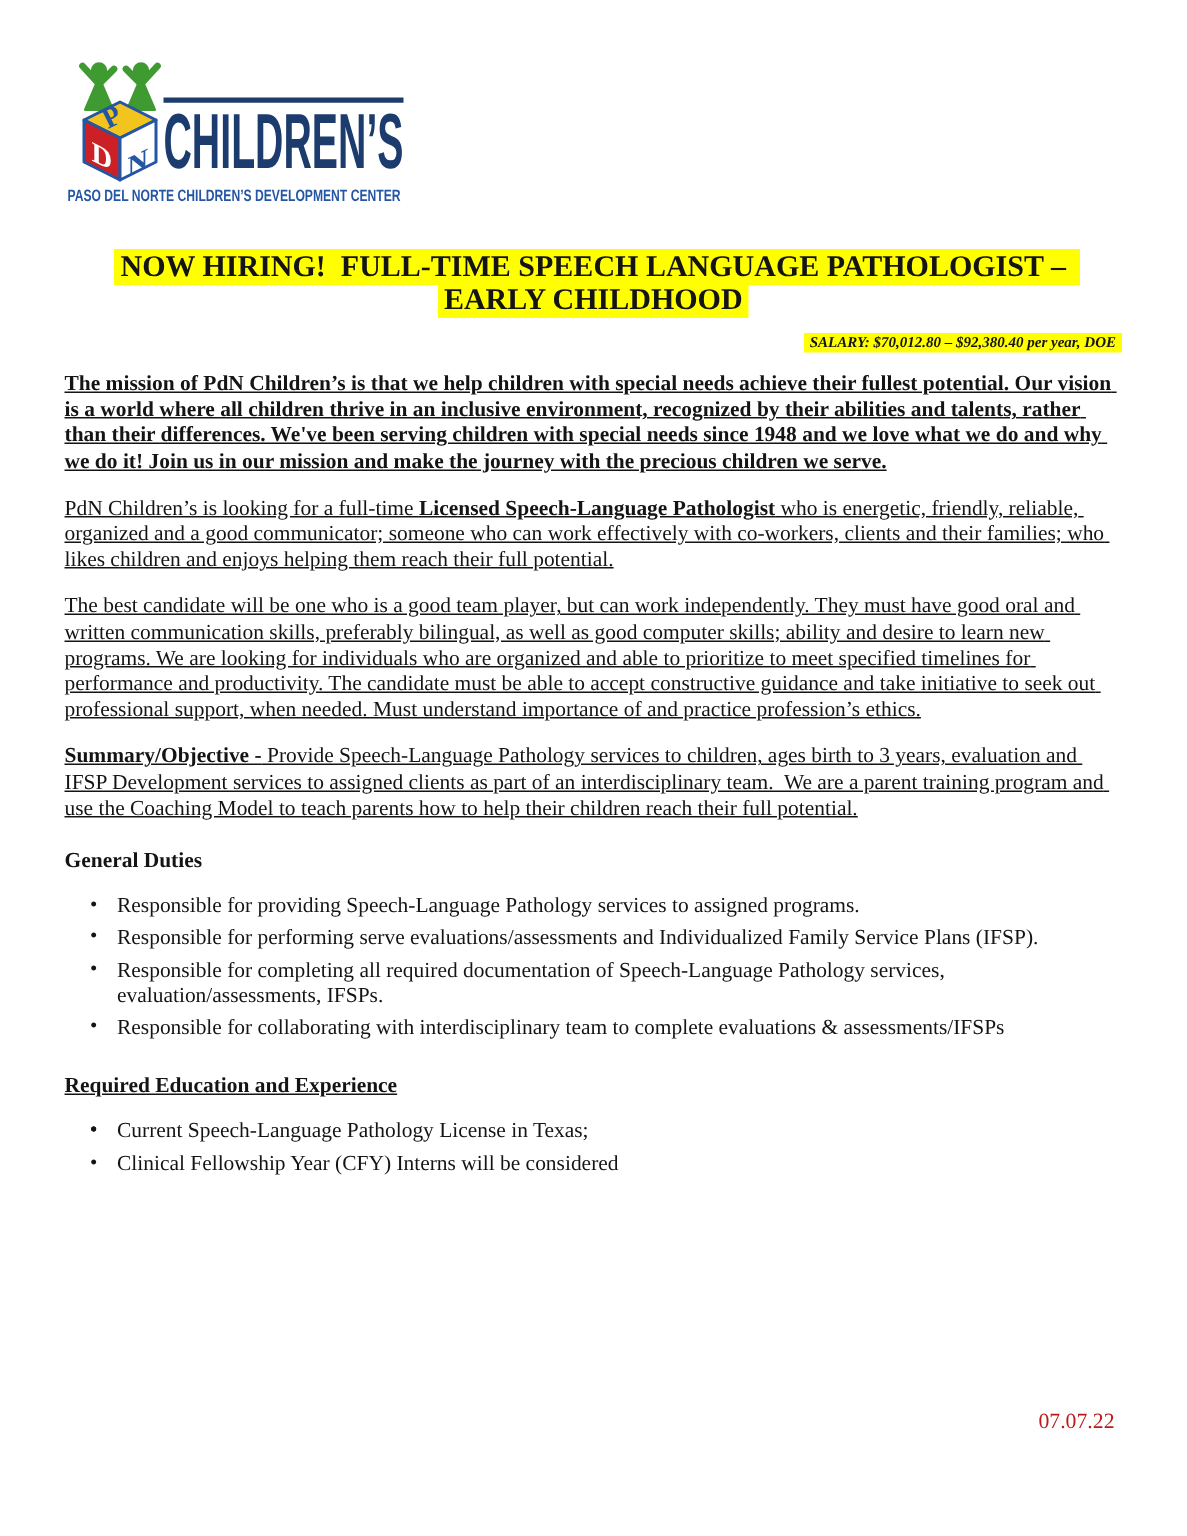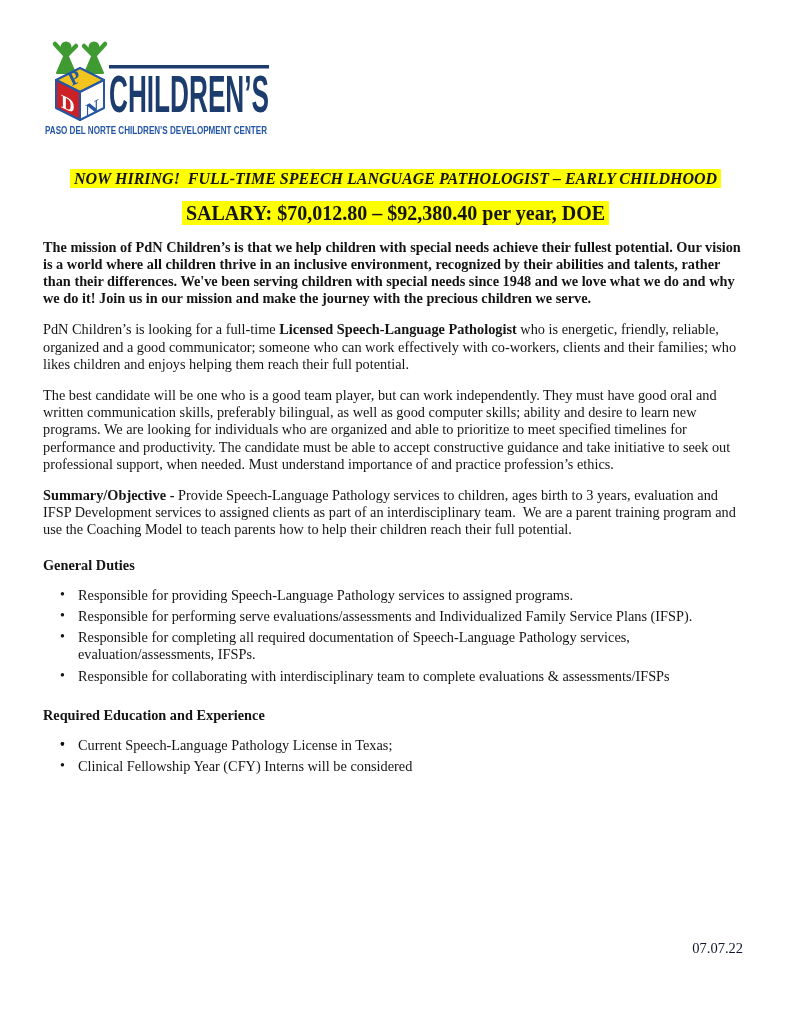--- a/index.html
+++ b/index.html
@@ -12,38 +12,38 @@
   .content{position:absolute;left:43px;top:0;width:705px;}
 
   
   .logo-wrap{margin-top:40px;width:232px;height:100px;}
 
   .logo-brand-text{font-family:"Liberation Sans", sans-serif;font-weight:bold;}
   .logo-tagline-text{font-family:"Liberation Sans", sans-serif;font-weight:bold;}
   .logo-block-letter{font-family:"Liberation Serif", serif;font-weight:bold;}
 
   
-  .headline{margin-top:28px;text-align:center;font-weight:bold;font-style:italic;
-            font-size:16px;line-height:21.5px;}
+  .headline{margin-top:28px;text-align:center;font-weight:bold;
+            font-size:20px;line-height:21.5px;}
   .headline-line{margin:0;}
   .mark{background:#ffff00;padding:1px 4px;white-space:pre-wrap;
         -webkit-box-decoration-break:clone;box-decoration-break:clone;}
-  .salary{margin-top:12px;text-align:center;font-weight:bold;font-size:20px;}
+  .salary{margin-top:12px;text-align:right;font-weight:bold;font-style:italic;font-size:10px;}
 
   
-  .body-par{margin:14px 0 0 0;font-size:14.3px;line-height:17.2px;white-space:pre-wrap;}
+  .body-par{margin:14px 0 0 0;font-size:14.3px;line-height:17.2px;white-space:pre-wrap;text-decoration:underline;}
   .bold{font-weight:bold;}
   .sec-heading{margin:18px 0 0 0;font-size:14.3px;font-weight:bold;line-height:17.2px;}
 
   ul.blist{margin:13px 0 0 0;padding:0;list-style:none;
            font-size:14.3px;line-height:17.2px;}
   ul.blist li{position:relative;padding-left:35px;margin-bottom:4px;white-space:pre-wrap;}
   ul.blist li .bullet-dot{position:absolute;left:17px;top:-1px;font-size:14px;}
 
-  .doc-date{position:absolute;top:940px;right:48px;font-size:14.5px;color:#0f172a;}
+  .doc-date{position:absolute;top:940px;right:48px;font-size:14.5px;color:#b91c1c;}
 </style>
 </head>
 <body>
 
 <div class="page">
   <div class="content">
 
     <div class="logo-wrap">
       <svg width="232" height="100" viewBox="0 0 232 100">
 
@@ -93,21 +93,21 @@
     <p class="body-par"><span class="bold">Summary/Objective -</span><span> Provide Speech-Language Pathology services to children, ages birth to 3 years, evaluation and IFSP Development services to assigned clients as part of an interdisciplinary team.  We are a parent training program and use the Coaching Model to teach parents how to help their children reach their full potential.</span></p>
 
     <h3 class="sec-heading">General Duties</h3>
     <ul class="blist">
       <li><span class="bullet-dot">•</span><span>Responsible for providing Speech-Language Pathology services to assigned programs.</span></li>
       <li><span class="bullet-dot">•</span><span>Responsible for performing serve evaluations/assessments and Individualized Family Service Plans (IFSP).</span></li>
       <li><span class="bullet-dot">•</span><span>Responsible for completing all required documentation of Speech-Language Pathology services, evaluation/assessments, IFSPs.</span></li>
       <li><span class="bullet-dot">•</span><span>Responsible for collaborating with interdisciplinary team to complete evaluations &amp; assessments/IFSPs</span></li>
     </ul>
 
-    <h3 class="sec-heading" style="margin-top:22px;">Required Education and Experience</h3>
+    <h3 class="sec-heading" style="margin-top:22px;text-decoration:underline;">Required Education and Experience</h3>
     <ul class="blist">
       <li><span class="bullet-dot">•</span></li>
       <li><span class="bullet-dot">•</span></li>
       <li><span class="bullet-dot">•</span><span>Current Speech-Language Pathology License in Texas;</span></li>
       <li><span class="bullet-dot">•</span><span>Clinical Fellowship Year (CFY) Interns will be considered</span></li>
     </ul>
 
   </div>
 
   <div class="doc-date">07.07.22</div>

